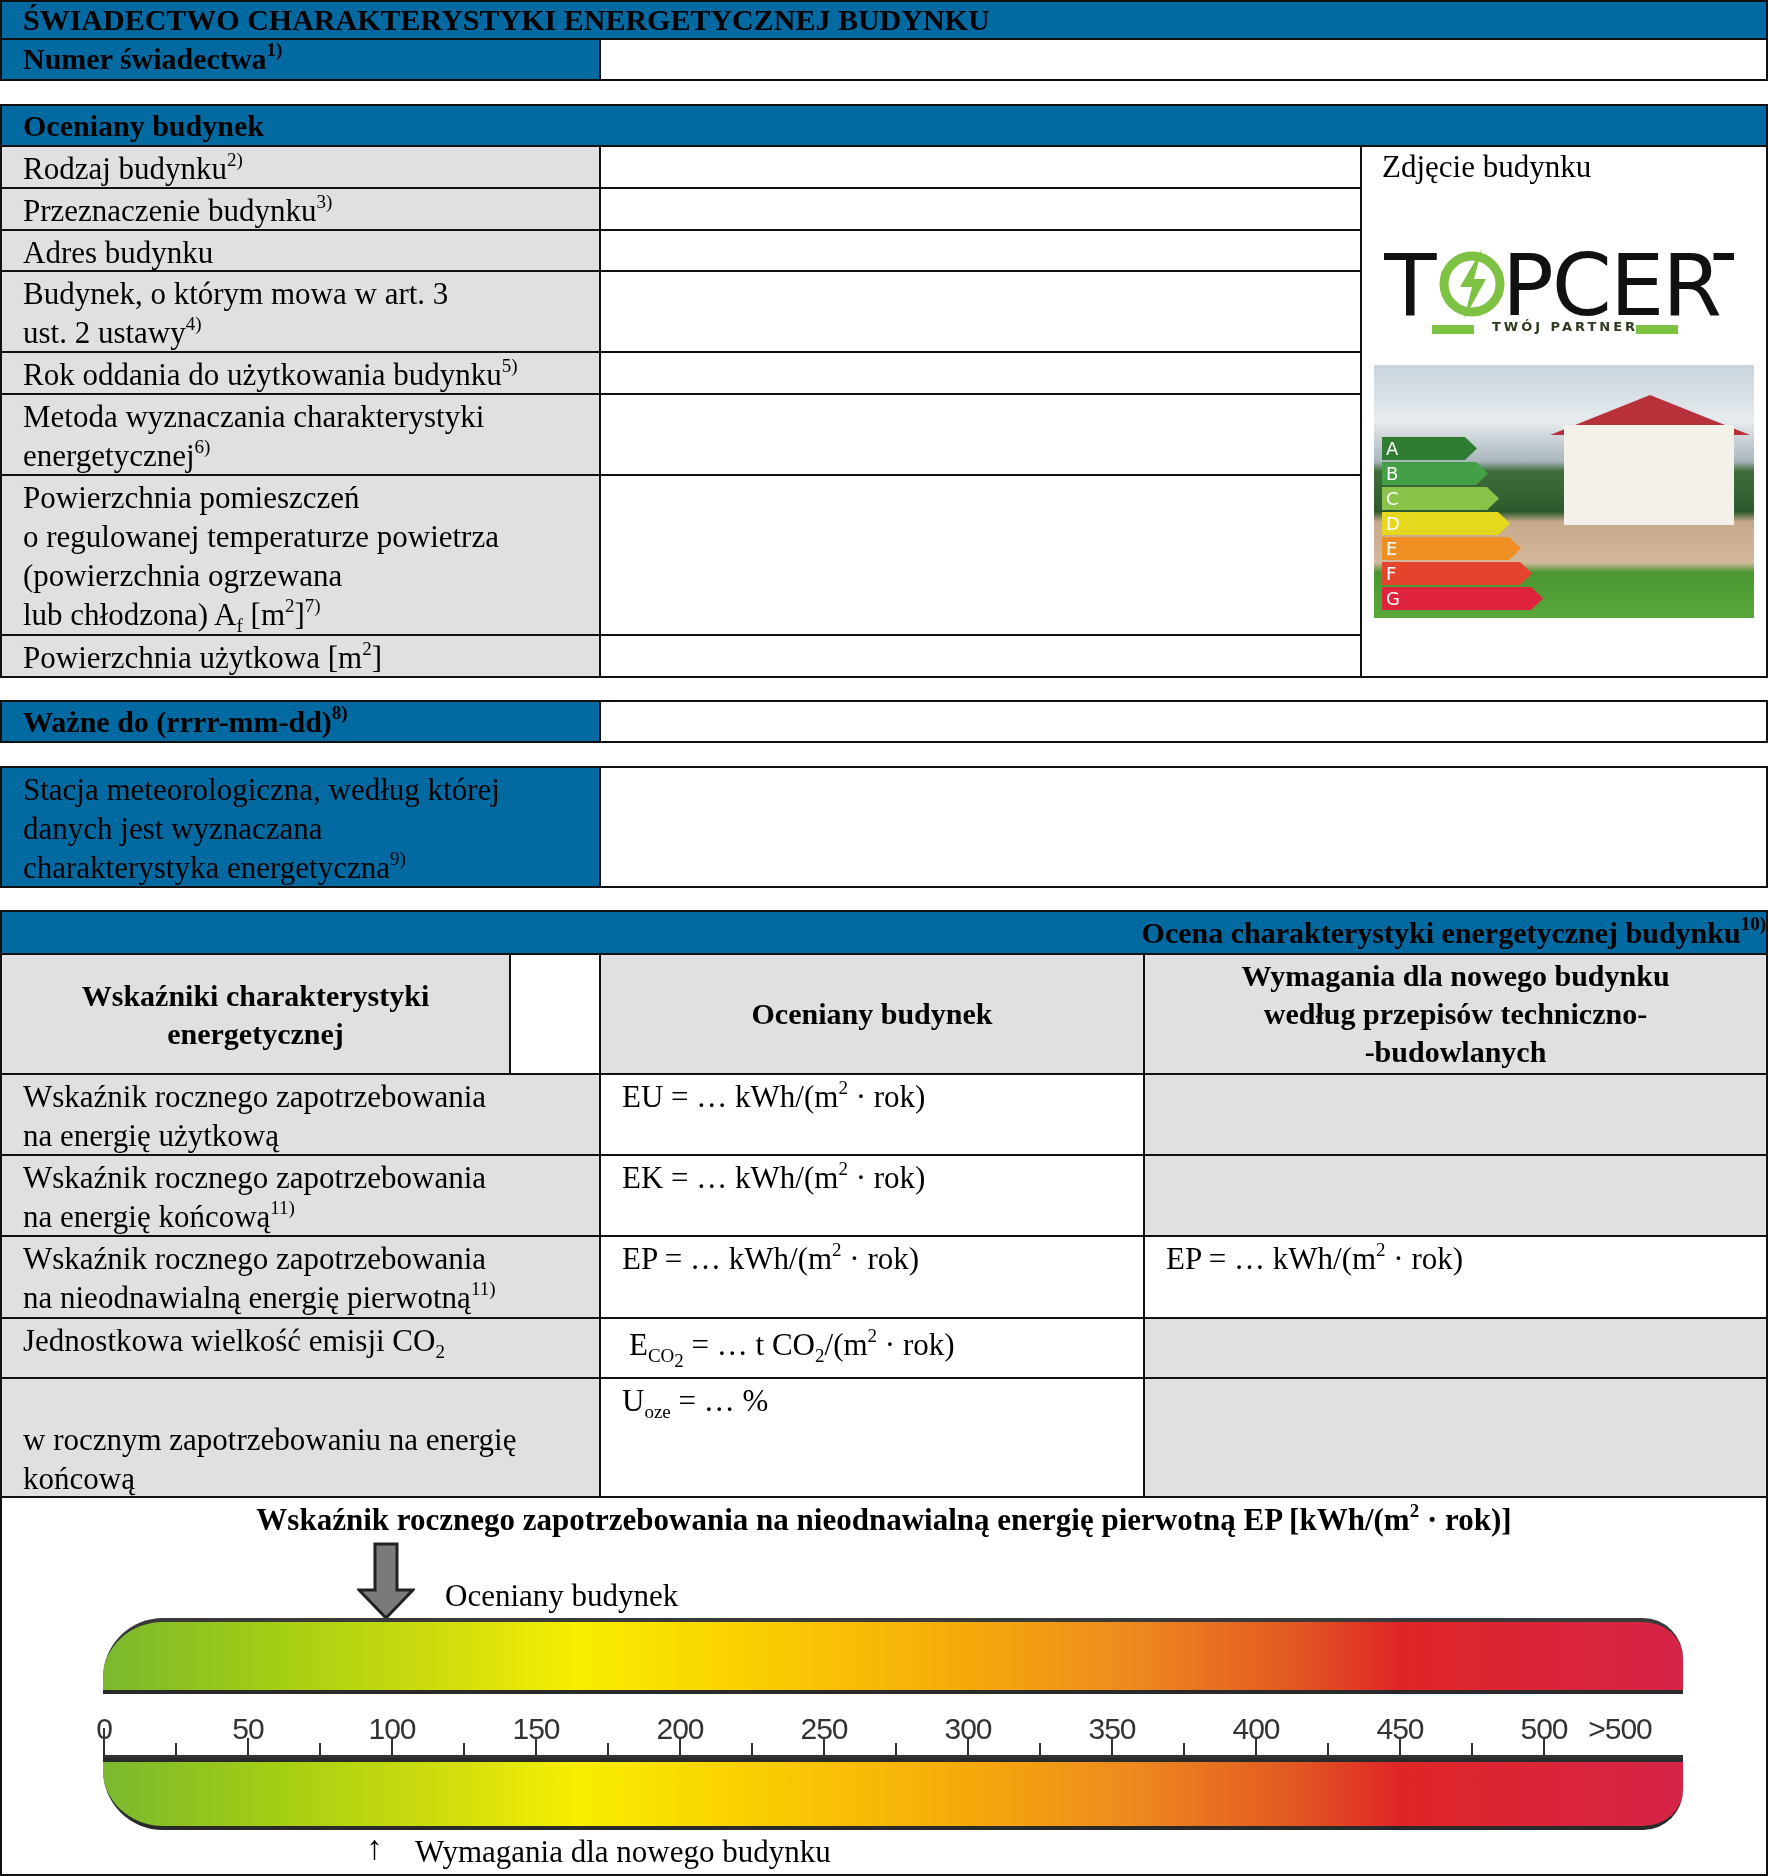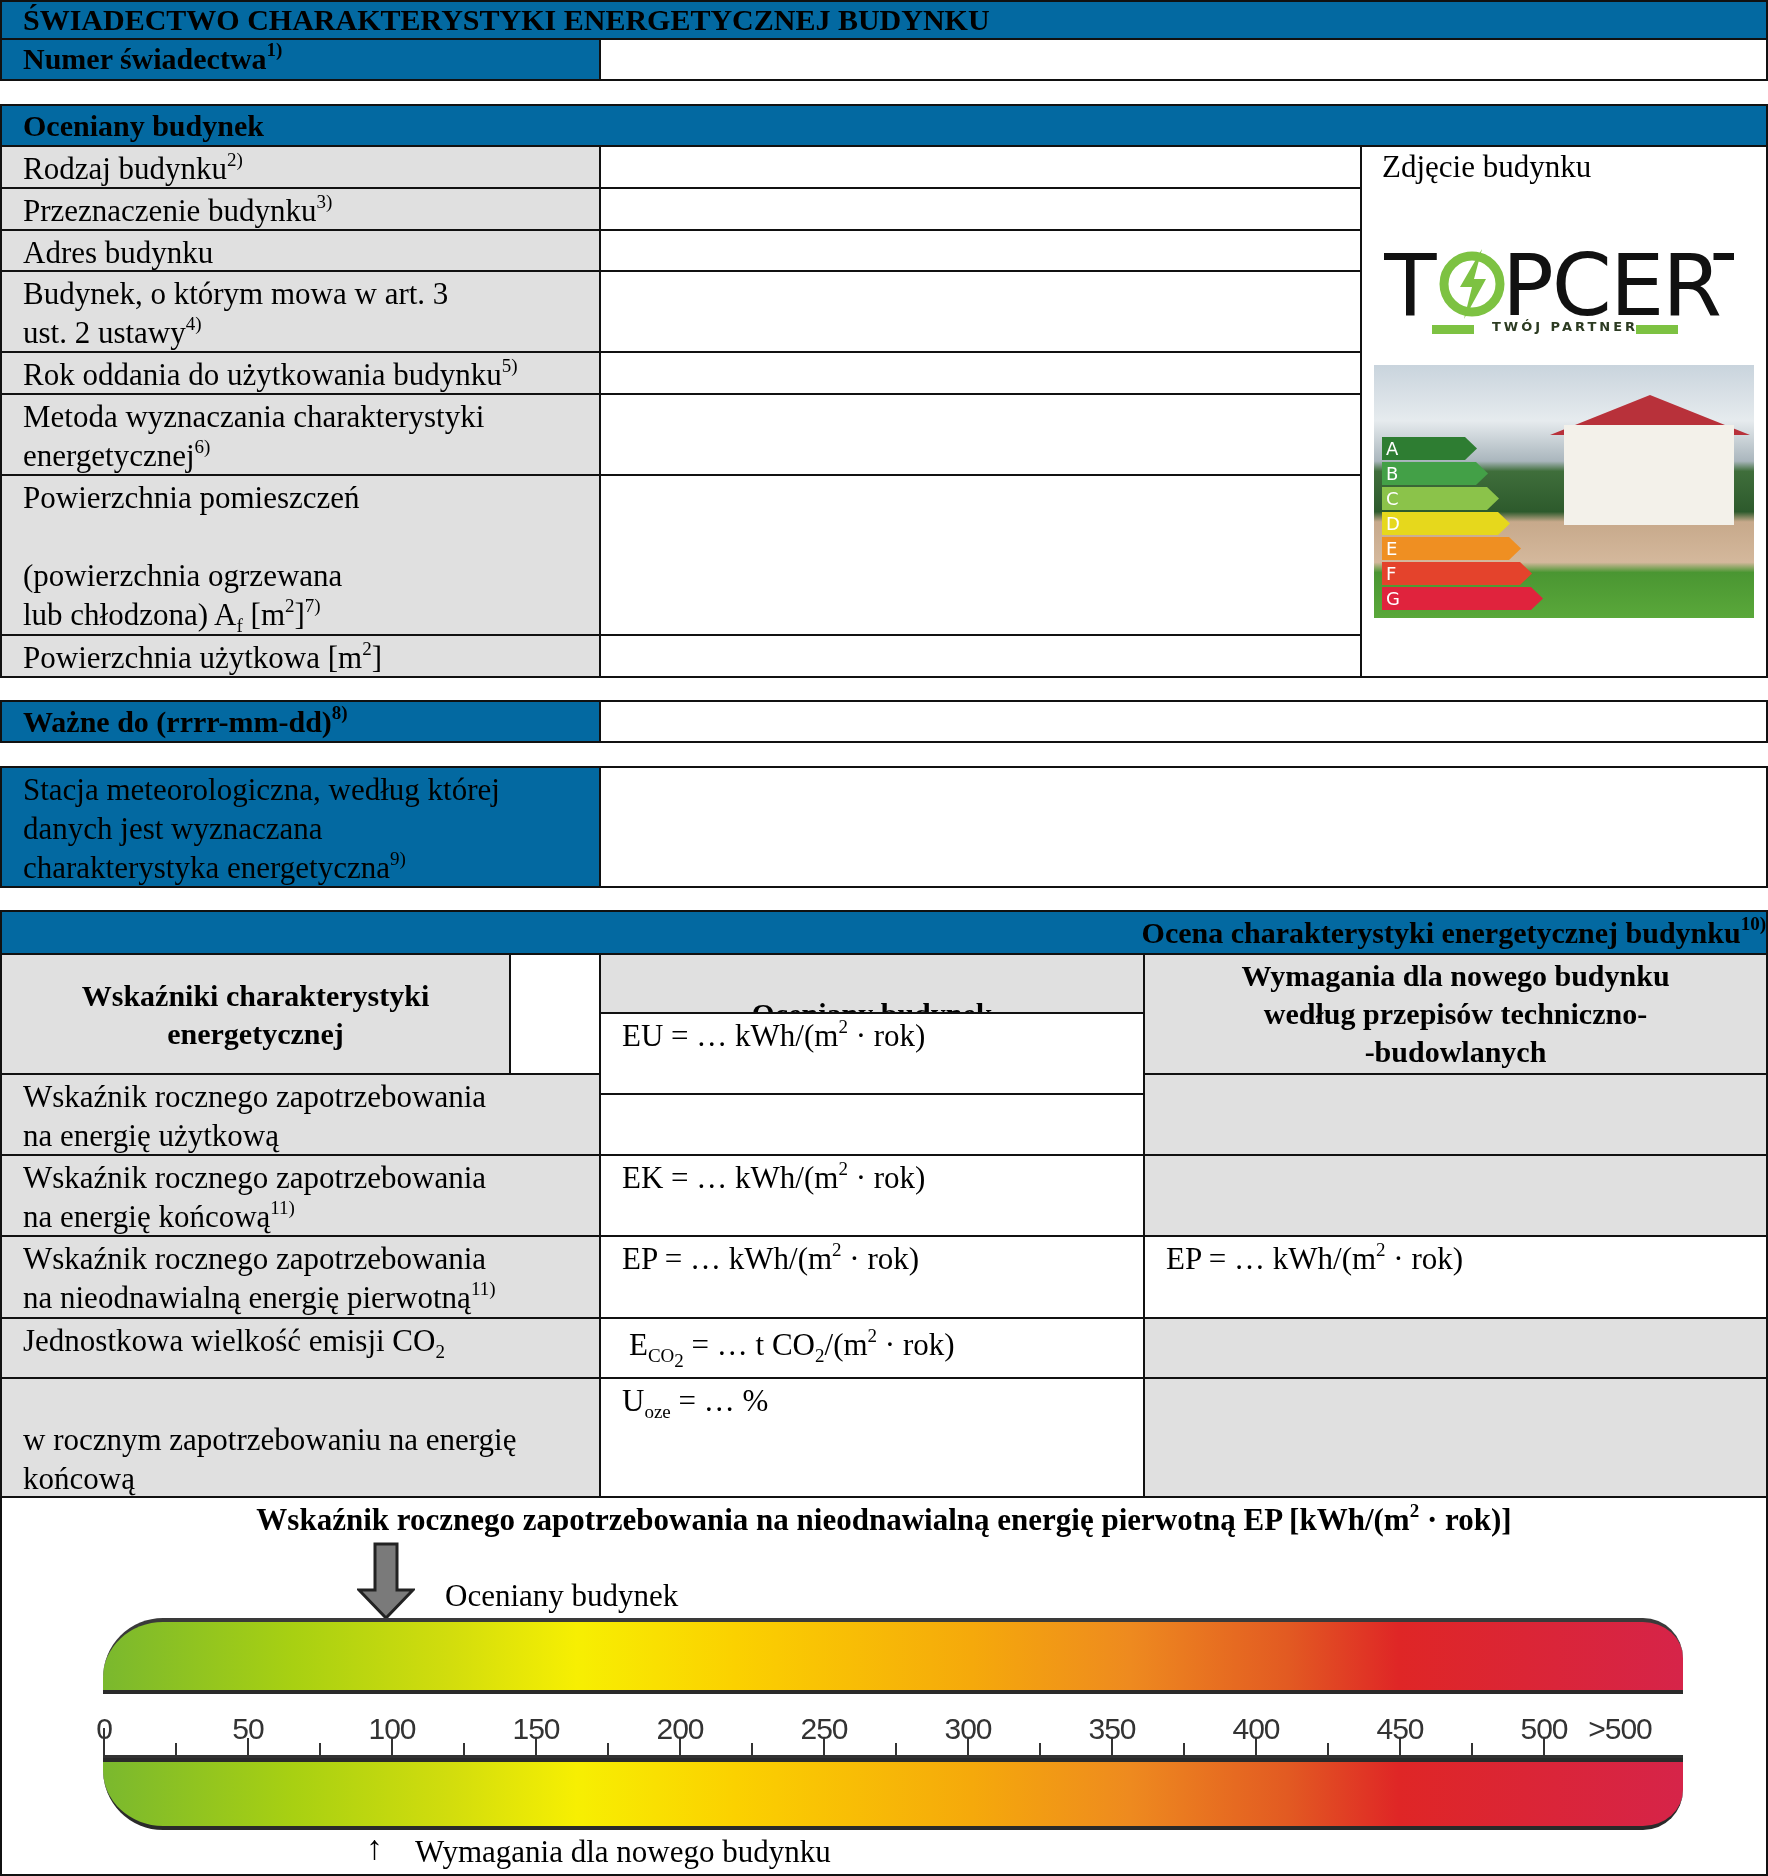--- a/index.html
+++ b/index.html
@@ -76,21 +76,21 @@
 <div class="cell w" style="left:599px;top:351px;width:763px;height:44px;"></div>
 
 <div class="cell g2" style="left:0;top:393px;width:601px;height:83px;">
   <div class="lbl"><span>Metoda wyznaczania charakterystyki</span><br><span>energetycznej</span><sup>6)</sup></div>
 </div>
 <div class="cell w" style="left:599px;top:393px;width:763px;height:83px;"></div>
 
 <div class="cell g2" style="left:0;top:474px;width:601px;height:162px;">
   <div class="lbl">
     <span>Powierzchnia pomieszczeń</span><br>
-    <br>
+    <span>o regulowanej temperaturze powietrza</span><br>
     <span>(powierzchnia ogrzewana</span><br>
     <span>lub chłodzona) A</span><sub>f</sub><span> [m</span><sup>2</sup><span>]</span><sup>7)</sup>
   </div>
 </div>
 <div class="cell w" style="left:599px;top:474px;width:763px;height:162px;"></div>
 
 <div class="cell g2" style="left:0;top:634px;width:601px;height:44px;">
   <div class="lbl"><span>Powierzchnia użytkowa [m</span><sup>2</sup><span>]</span></div>
 </div>
 <div class="cell w" style="left:599px;top:634px;width:763px;height:44px;"></div>
@@ -152,21 +152,21 @@
   <div class="b center" style="font-size:30px;line-height:38px;padding-top:2px;">
     <span>Wymagania dla nowego budynku</span><br>
     <span>według przepisów techniczno-</span><br>
     <span>-budowlanych</span>
   </div>
 </div>
 
 <div class="cell g2" style="left:0;top:1073px;width:601px;height:83px;">
   <div class="lbl"><span>Wskaźnik rocznego zapotrzebowania</span><br><span>na energię użytkową</span></div>
 </div>
-<div class="cell w" style="left:599px;top:1012px;width:546px;height:83px;">
+<div class="cell w" style="left:599px;top:1073px;width:546px;height:83px;">
   <div class="lbl"><span>EU = … kWh/(m</span><sup>2</sup><span> · rok)</span></div>
 </div>
 <div class="cell g2" style="left:1143px;top:1073px;width:625px;height:83px;"></div>
 
 <div class="cell g2" style="left:0;top:1154px;width:601px;height:83px;">
   <div class="lbl"><span>Wskaźnik rocznego zapotrzebowania</span><br><span>na energię końcową</span><sup>11)</sup></div>
 </div>
 <div class="cell w" style="left:599px;top:1154px;width:546px;height:83px;">
   <div class="lbl"><span>EK = … kWh/(m</span><sup>2</sup><span> · rok)</span></div>
 </div>

